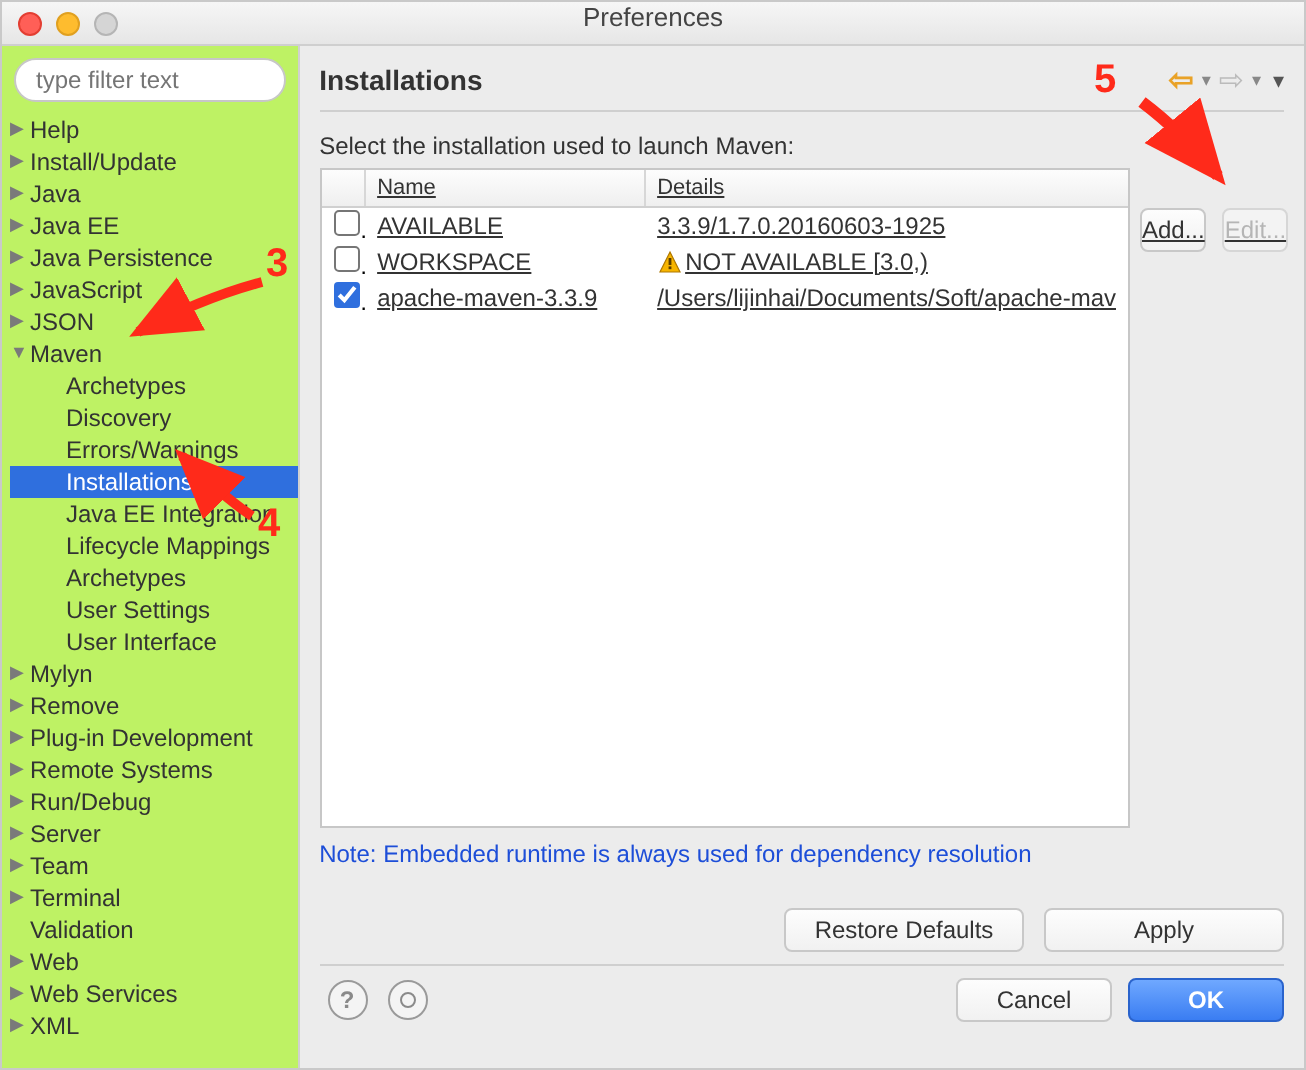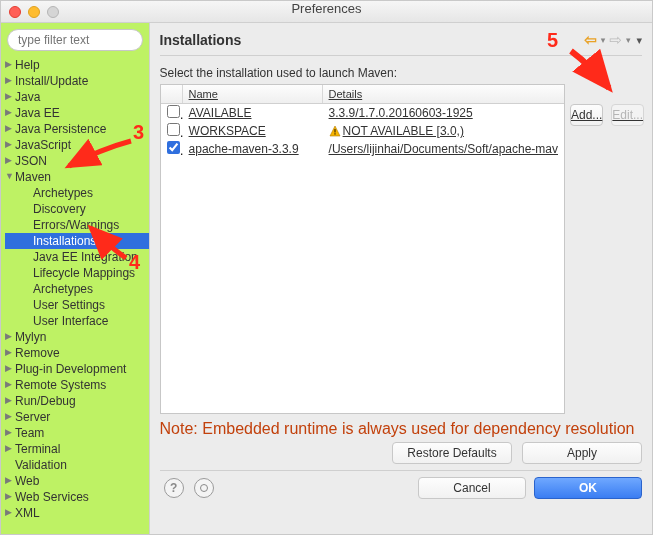--- a/index.html
+++ b/index.html
@@ -43,29 +43,29 @@
   .gridbody { flex:1; overflow:auto;}
   .row { display:flex; align-items:center; border-bottom:0px solid #eee; font-size:12px; height:18px;}
   .row .cell { padding:0 6px; white-space:nowrap; overflow:hidden; text-overflow:ellipsis;}
   .row .cell.chk { width:22px; text-align:center;}
   .row .cell.name { width:140px;}
   .row .cell.det { flex:1;}
   .warnicon { display:inline-block; width:12px; height:12px; vertical-align:-2px; margin-right:2px;}
   .btncol { width:72px; display:flex; flex-direction:row; gap:8px; padding-top:20px;}
   .macbtn { border:1px solid #c8c8c8; background:linear-gradient(#fdfdfd,#f1f1f1); border-radius:4px; height:22px; font-size:12px; color:#333; cursor:default; text-align:center; line-height:20px;}
   .macbtn.disabled { color:#b5b5b5; border-color:#d6d6d6; background:#f3f3f3;}
-  .note { font-size:16px; color:#c2410c; margin:6px 0 0 0;}
+  .note { font-size:12px; color:#1d4ed8; margin:6px 0 16px 0;}
   .footer1 { display:flex; justify-content:flex-end; gap:10px; padding:4px 0;}
   .footer1 .macbtn { width:120px;}
   .footersep { height:1px; background:#cfcfcf; margin:2px 0 6px 0;}
   .footer2 { display:flex; align-items:center;}
   .helpicons { display:flex; gap:10px; align-items:center; padding-left:4px;}
   .circle { width:20px; height:20px; border-radius:50%; border:1.5px solid #9a9a9a; display:flex; align-items:center; justify-content:center; color:#8a8a8a; font-size:12px; font-weight:bold; background:#f4f4f4;}
   .spacer { flex:1;}
-  .footer2 .macbtn { width:108px; margin-left:8px;}
+  .footer2 .macbtn { width:78px; margin-left:8px;}
   .macbtn.primary { background:linear-gradient(#6fa8ff,#3a7df2); border-color:#2a63cc; color:#fff; font-weight:700;}
   input[type=checkbox]{ width:13px; height:13px; accent-color:#2f6fde; margin:0;}
   
   .anno { position:absolute; pointer-events:none; }
   .anno .num { position:absolute; color:#ff2a1a; font-weight:bold; font-size:20px; font-family:Arial;}
   .anno svg { position:absolute; overflow:visible;}
 </style>
 </head>
 <body>
 

